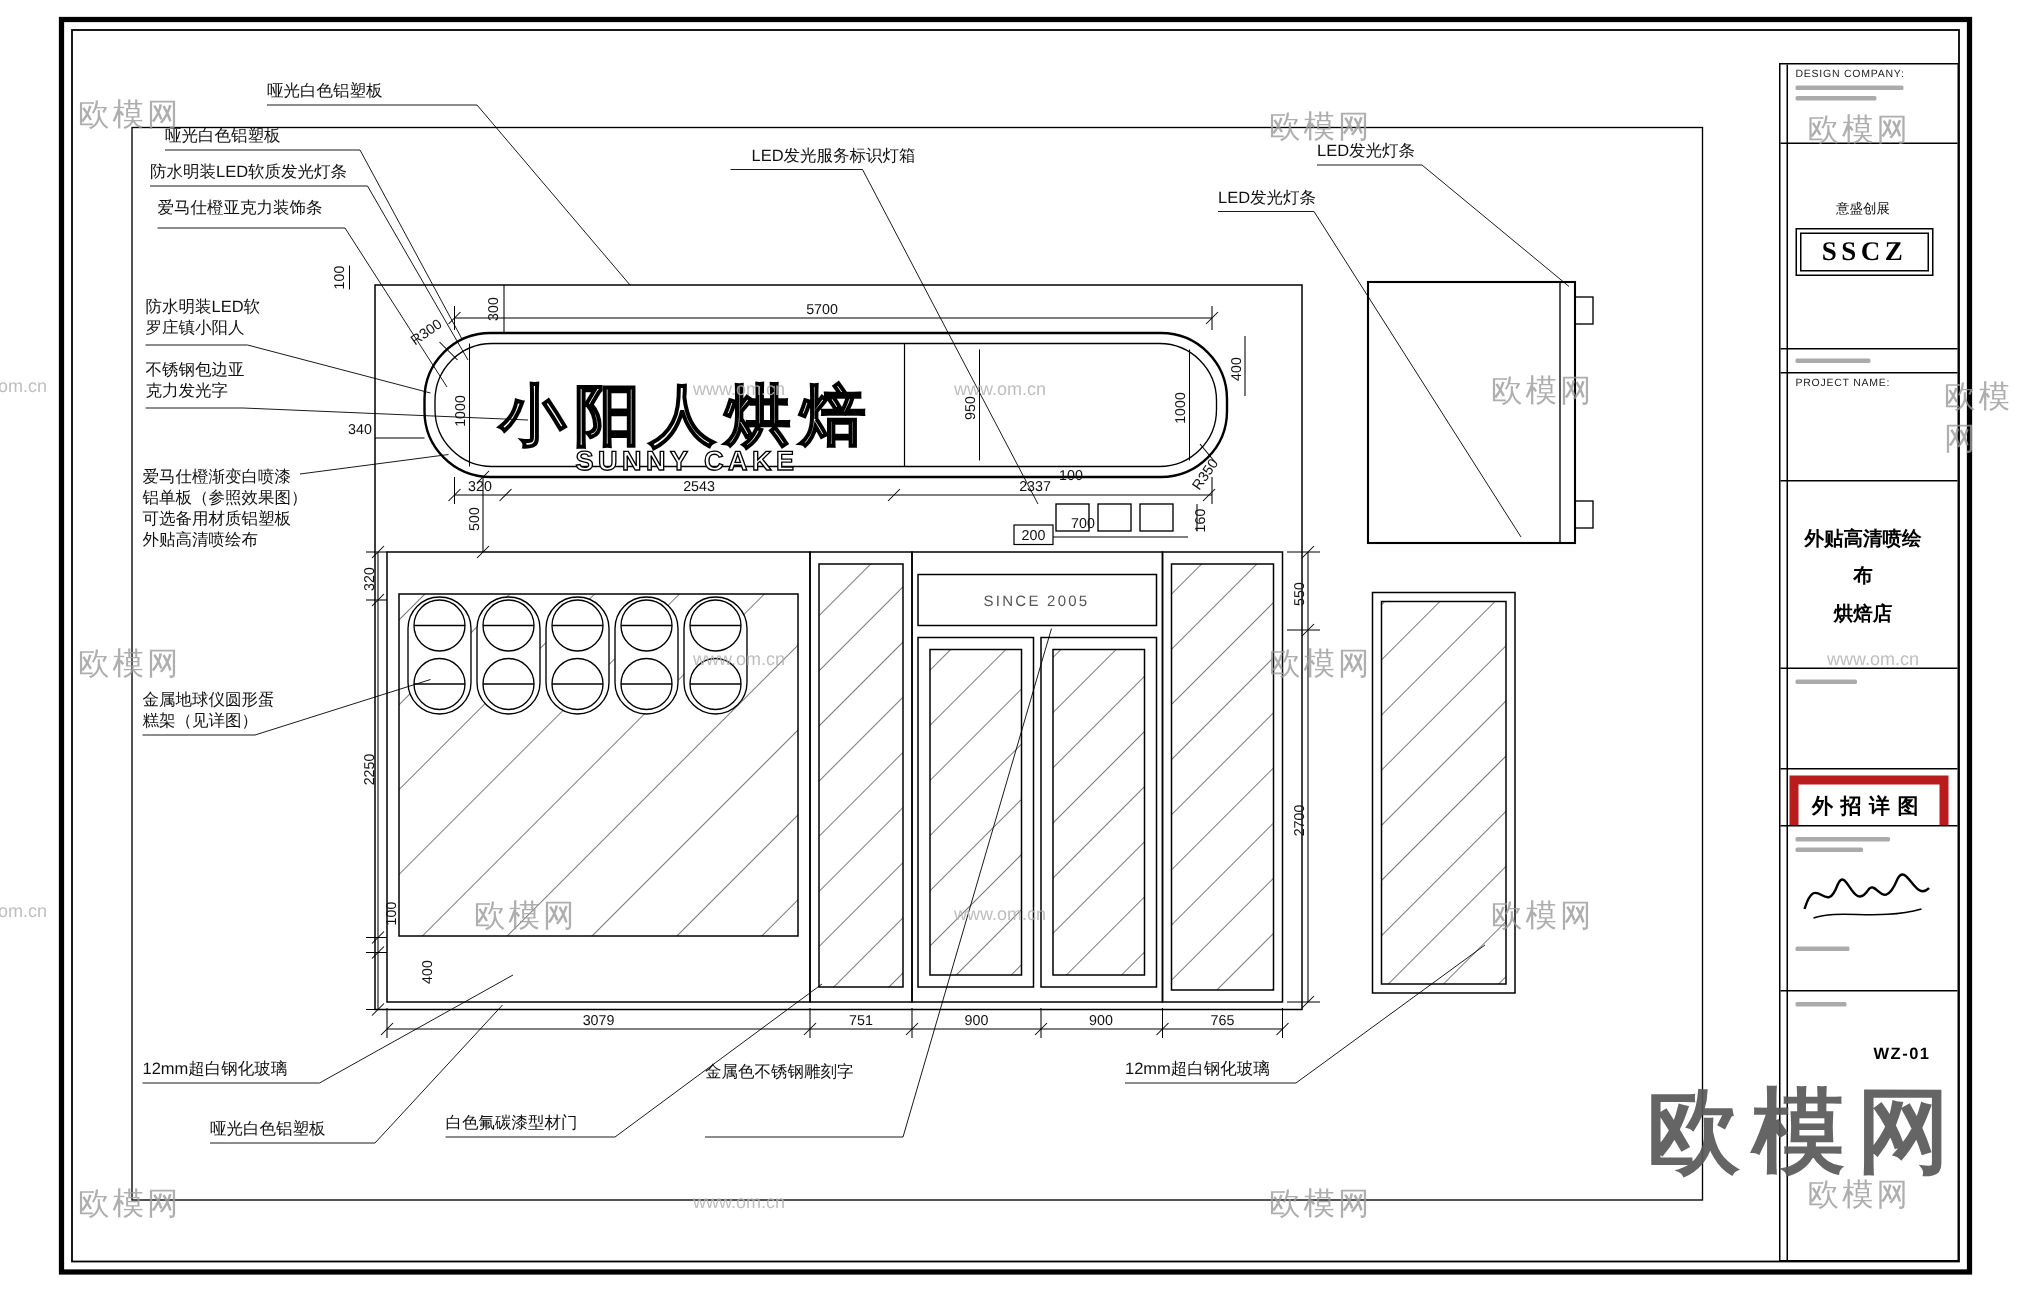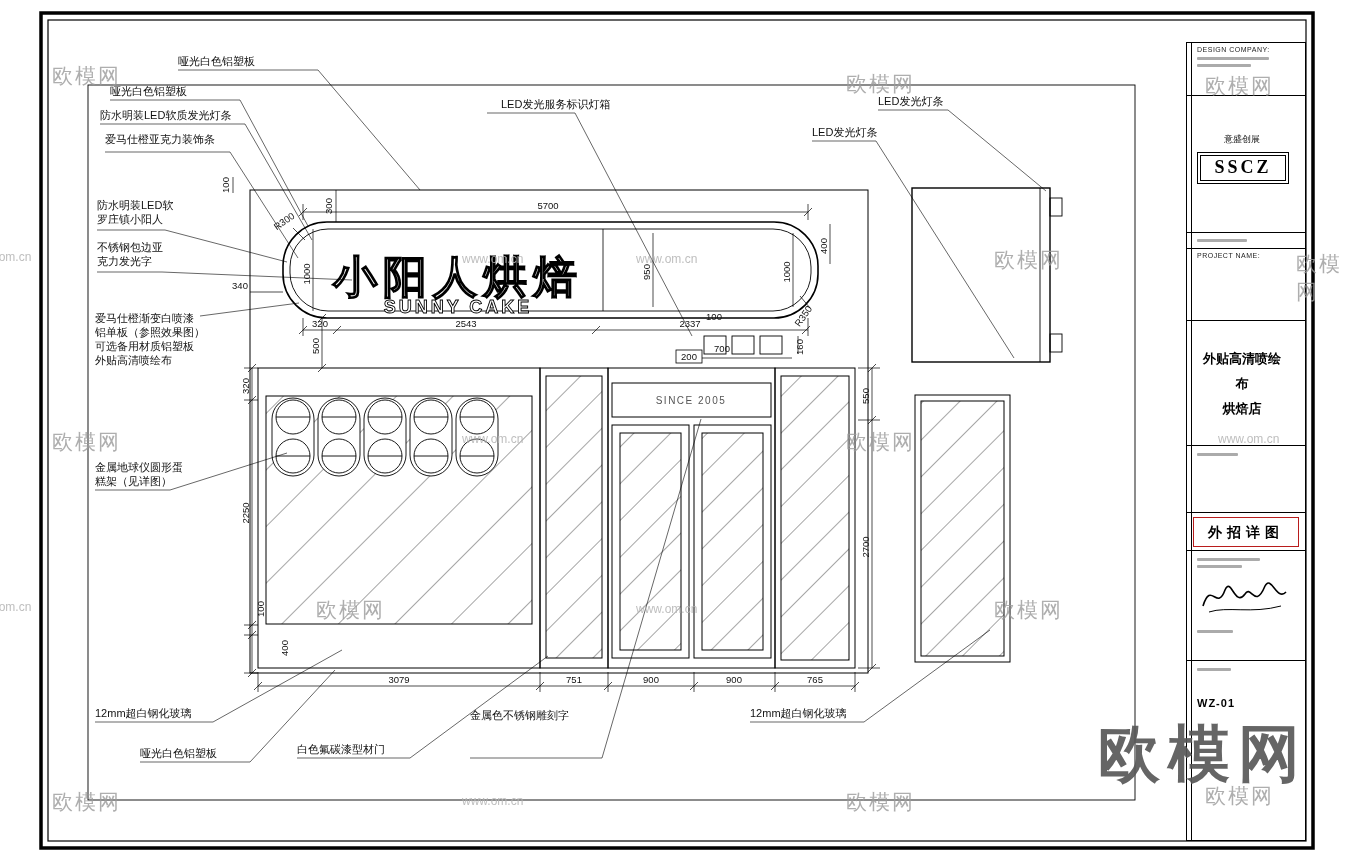--- a/index.html
+++ b/index.html
@@ -20,23 +20,23 @@
   .tb-label{font-size:7px;color:#222;letter-spacing:.5px;}
   .bar{height:3px;background:#666;opacity:.55;margin:4px 0;border-radius:1px;}
   .tb-brand{text-align:center;font-size:9px;margin-top:34px;color:#111;}
   .logo-box{width:92px;height:32px;border:1.3px solid #000;margin:6px auto 0;padding:2px;box-sizing:border-box;}
   .logo-inner{width:100%;height:100%;border:1px solid #000;box-sizing:border-box;text-align:center;
               font-family:"Liberation Serif","DejaVu Serif",serif;font-weight:700;font-size:18px;
               letter-spacing:3px;line-height:22px;}
   .tb-project{display:flex;align-items:center;justify-content:center;height:100%;
               font-size:13px;font-weight:600;text-align:center;white-space:pre-line;line-height:1.9;}
   .tb-notes-title{font-size:10px;font-weight:700;}
-  .tb-title-box{border:1px solid #b91c1c;margin:4px 2px;text-align:center;font-size:14px;
+  .tb-title-box{border:6px solid #b91c1c;margin:4px 2px;text-align:center;font-size:14px;
                 font-weight:600;letter-spacing:5px;line-height:28px;}
-  .tb-sheetno{text-align:left;font-size:11px;font-weight:600;letter-spacing:1px;margin-top:26px;}
+  .tb-sheetno{text-align:right;font-size:11px;font-weight:600;letter-spacing:1px;margin-top:26px;}
   
   .wm{position:absolute;z-index:4;font-size:21px;color:#9b9b9b;opacity:.8;letter-spacing:2px;pointer-events:none;}
   .wm-url{position:absolute;z-index:4;font-size:12px;color:#b3b3b3;opacity:.85;pointer-events:none;}
   .wm-big{position:absolute;z-index:5;font-size:62px;color:#585858;opacity:.92;font-weight:700;
           letter-spacing:8px;pointer-events:none;}
 </style>
 </head>
 <body>
 
 <div id="canvas">

